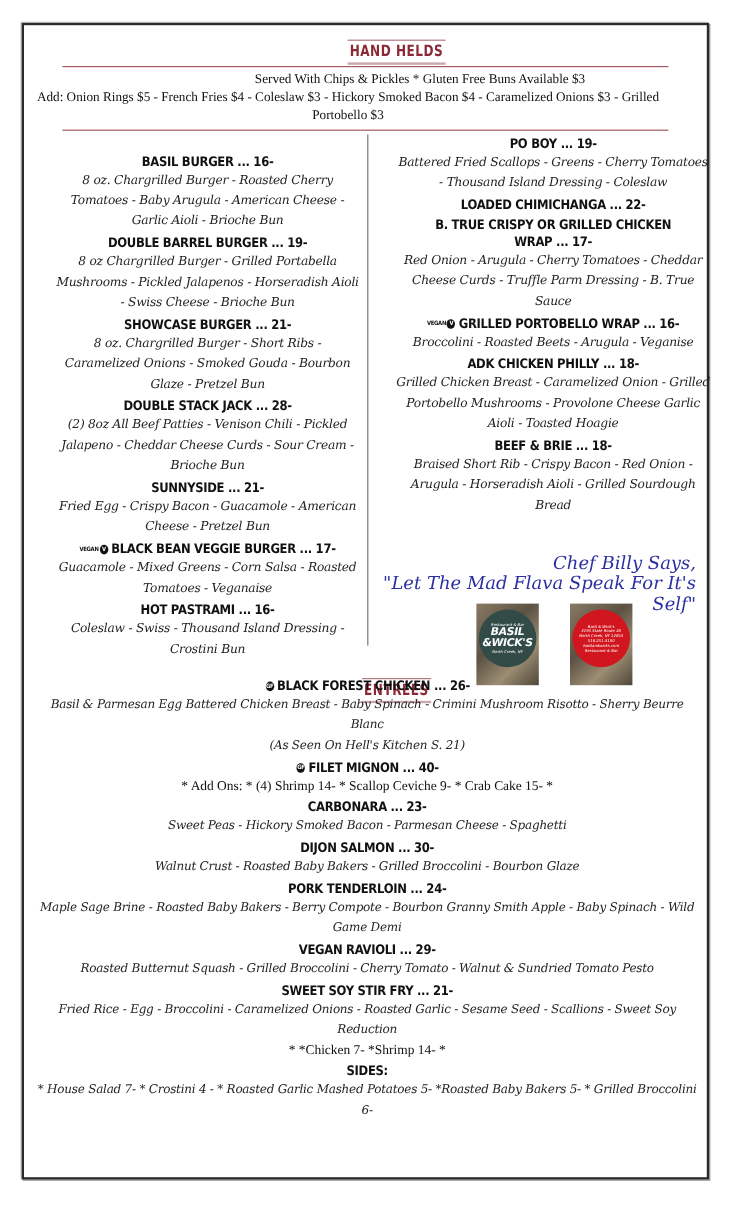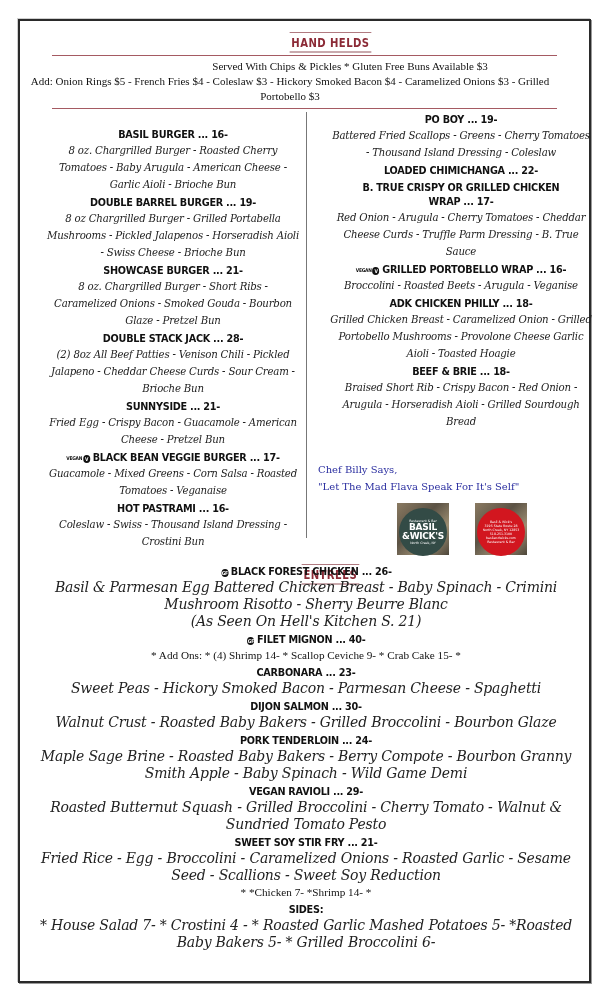--- a/index.html
+++ b/index.html
@@ -42,38 +42,39 @@
   .vline { position: absolute; left: 306px; top: 112px; width: 1px; height: 426px; background: #777; }
   .badge {
     display: inline-block; font-family: "DejaVu Sans", sans-serif; font-size: 5px; font-weight: bold;
     vertical-align: middle; margin-right: 3px; color: #111;
   }
   .badge .dot {
     display: inline-block; width: 8px; height: 8px; border-radius: 50%; background: #111; color: #fff;
     font-size: 5px; line-height: 8px; text-align: center; vertical-align: middle; margin-left: 1px;
   }
   .quote {
-    position: absolute; left: 318px; width: 262px; text-align: left;
-    font-family: "DejaVu Serif", serif; color: #2b2fa0; font-size: 10px; line-height: 17px;
+    position: absolute; left: 318px; width: 262px; text-align: right;
+    font-family: "DejaVu Serif", serif; font-style: italic; color: #2b2fa0; font-size: 15px; line-height: 17px;
   }
   .logo {
-    position: absolute; width: 52px; height: 52px; top: 503px;
+    position: absolute; width: 52px; height: 68px; top: 503px;
     background: linear-gradient(135deg,#8a7a62,#5b5244 40%,#9c8d72 70%,#4d463a);
+    font-style: italic;
   }
   .disc {
     position: absolute; left: 2px; top: 5px; width: 48px; height: 48px; border-radius: 50%;
     display: flex; flex-direction: column; align-items: center; justify-content: center; text-align: center;
     font-family: "DejaVu Sans", sans-serif; color: #fff;
   }
   .disc.green { background: #334b46; }
   .disc.red { background: #d2161f; }
   .disc .small { font-size: 3.2px; line-height: 4px; }
   .disc .big { font-size: 9px; line-height: 9px; font-weight: bold; letter-spacing: -0.3px; }
   .entrees { position: absolute; left: 30px; width: 552px; top: 562px; text-align: center; }
-  .entrees .item-desc { line-height: 17px; font-size: 14px; }
+  .entrees .item-desc { line-height: 17px; font-size: 10px; }
 </style>
 </head>
 <body>
 
 <div class="frame"></div>
 
 <div class="section-title" style="top:32px;">
   <span>HAND HELDS</span>
 </div>
 <div class="rule" style="left:52px; width:505px; top:55px;"></div>

